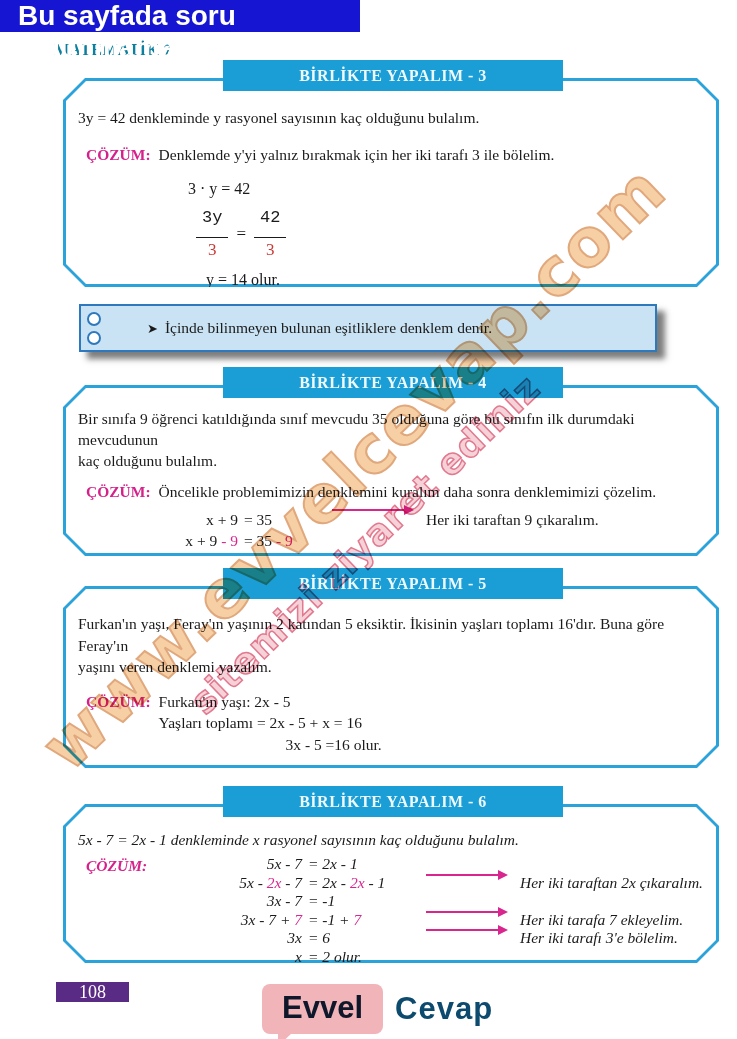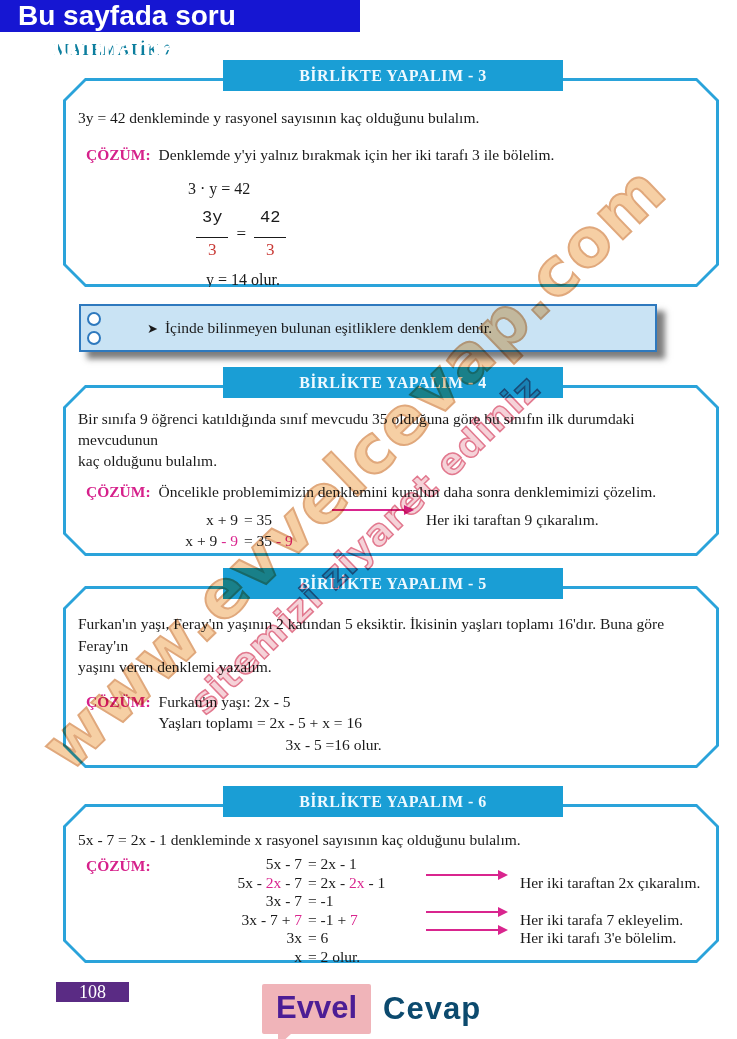--- a/index.html
+++ b/index.html
@@ -63,21 +63,21 @@
   .note-box .ring.r1{top:6px;} .note-box .ring.r2{top:25px;}
   .note-box .note-line{position:absolute;left:38px;top:0;height:44px;line-height:44px;font-size:15.5px;margin-left:28px;}
   .note-box .bullet{margin-right:7px;font-size:13px;}
   
   .page-num{
     position:absolute;left:56px;top:982px;width:73px;height:20px;background:#5a2b84;
     color:#fff;font-size:18px;text-align:center;line-height:20px;z-index:3;
   }
   .logo{position:absolute;left:262px;top:984px;display:flex;align-items:center;z-index:3;
     font-family:"Liberation Sans", sans-serif;font-weight:700;font-size:31px;}
-  .logo .bubble{position:relative;background:#f0b4b9;color:#4c1d95;padding:6px 14px 8px;border-radius:2px;}
+  .logo .bubble{position:relative;background:#f0b4b9;color:#0f172a;padding:6px 20px 8px;border-radius:8px;}
   .logo .bubble::after{content:'';position:absolute;left:16px;bottom:-12px;width:0;height:0;
     border-top:13px solid #f0b4b9;border-right:14px solid transparent;}
   .logo .gray{color:#0c4a6e;margin-left:12px;letter-spacing:1px;}
   
   .wm{position:absolute;pointer-events:none;z-index:10;mix-blend-mode:multiply;
     font-family:"DejaVu Sans", sans-serif;font-weight:700;text-align:center;white-space:nowrap;}
   .wm-main{
     left:-60px;top:438px;width:810px;font-size:66px;letter-spacing:2px;
     color:#f6cfa4;-webkit-text-stroke:2px #e0a87c;transform:rotate(-44deg);
   }
@@ -169,21 +169,21 @@
         <div>Yaşları toplamı = 2x - 5 + x = 16</div>
         <div style="margin-left:127px;">3x - 5 =16  olur.</div>
       </div>
     </div>
   </div>
 </div>
 
 <div class="by-bar" style="top:786px">BİRLİKTE YAPALIM - 6</div>
 <div class="lesson-box" style="top:804px;height:159px">
   <div class="box-inner"></div>
-  <div class="content" style="padding:22px 10px 8px 12px;">
+  <div class="content" style="padding:22px 10px 8px 12px;font-style:italic;">
     <span class="q">5x - 7 = 2x - 1 denkleminde x rasyonel sayısının kaç olduğunu bulalım.</span>
     <div class="sol-row" style="margin-top:5px;align-items:flex-start;">
       <span class="sol-label" style="width:88px;">ÇÖZÜM:</span>
       <div class="steps" style="line-height:18.5px;">
         <div class="step-row">
           <span class="lhs" style="width:120px;"><span>5x - 7</span></span>
           <span class="rhs" style="min-width:100px;"><span>= 2x - 1</span></span>
         </div>
         <div class="step-row">
           <span class="lhs" style="width:120px;"><span>5x - </span><span class="mag">2x</span><span> - 7</span></span>

